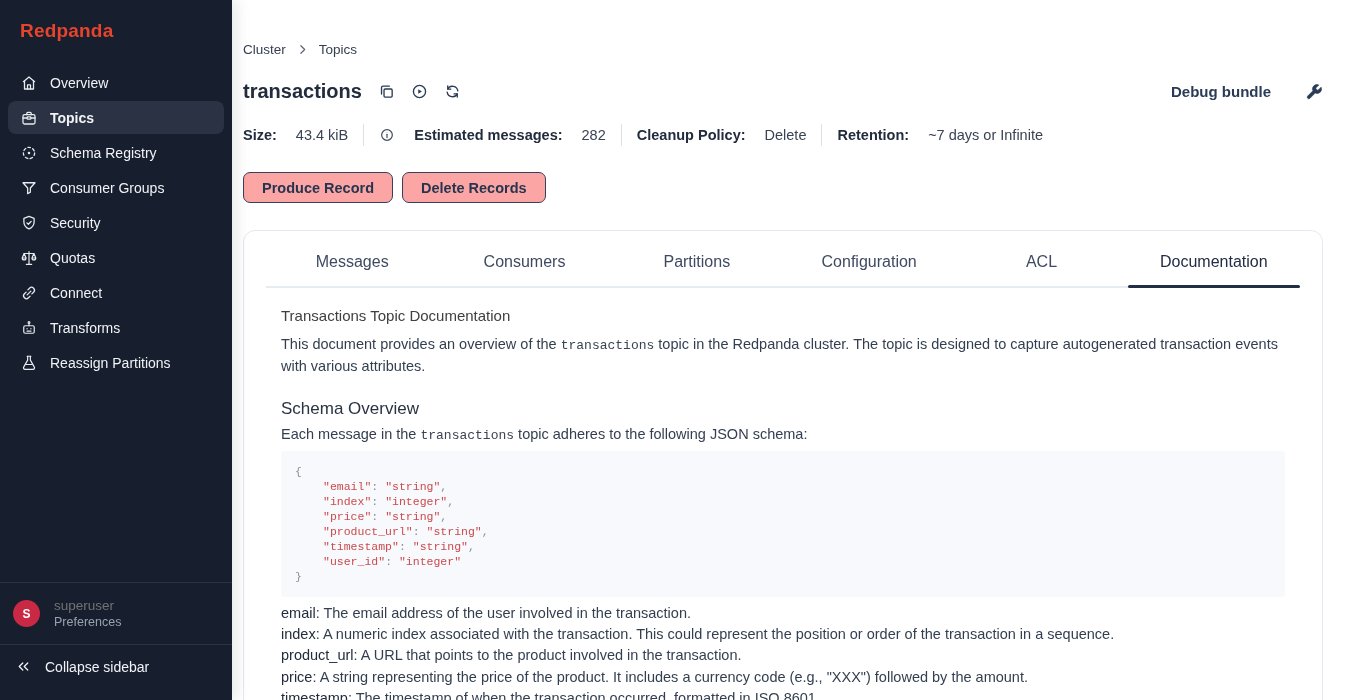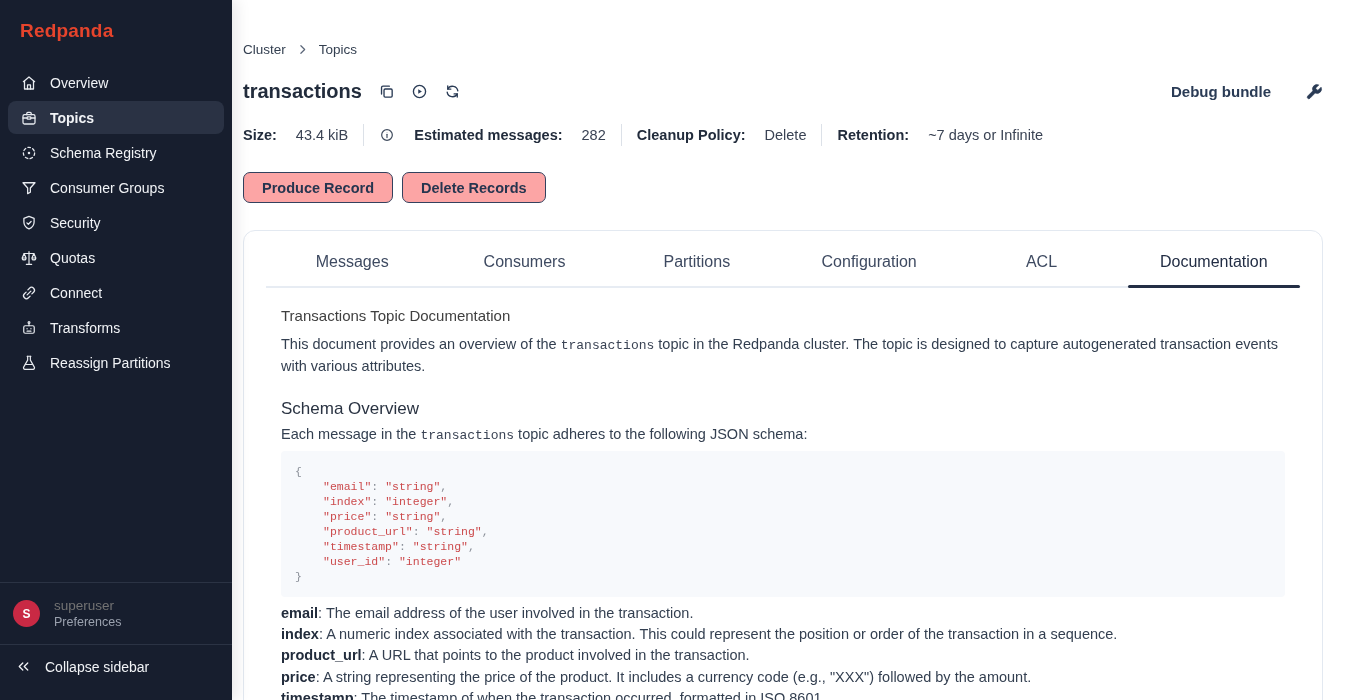--- a/index.html
+++ b/index.html
@@ -77,21 +77,21 @@
 
   .code-block { margin-top:5px; background:#F7F9FC; border-radius:4px; padding:13px 14px;
     font-family:"Liberation Mono","DejaVu Sans Mono",monospace; font-size:11.5px; line-height:15px; }
   .code-line { white-space:pre; }
   .code-entry { padding-left:28px; }
   .c-str { color:#CC4B4D; }
   .c-punc { color:#8B9099; }
 
   .fields { margin-top:6px; }
   .field-line { font-size:14.5px; line-height:21.2px; color:#333F50; }
-  .field-term { font-weight:700; color:#222C3C; }
+  .field-term { font-weight:400; color:#222C3C; }
 </style>
 </head>
 <body>
 
 <div class="sidebar">
   <div class="logo">Redpanda</div>
 
   <div class="nav">
     <div class="nav-item">
       <span class="nav-icon">

